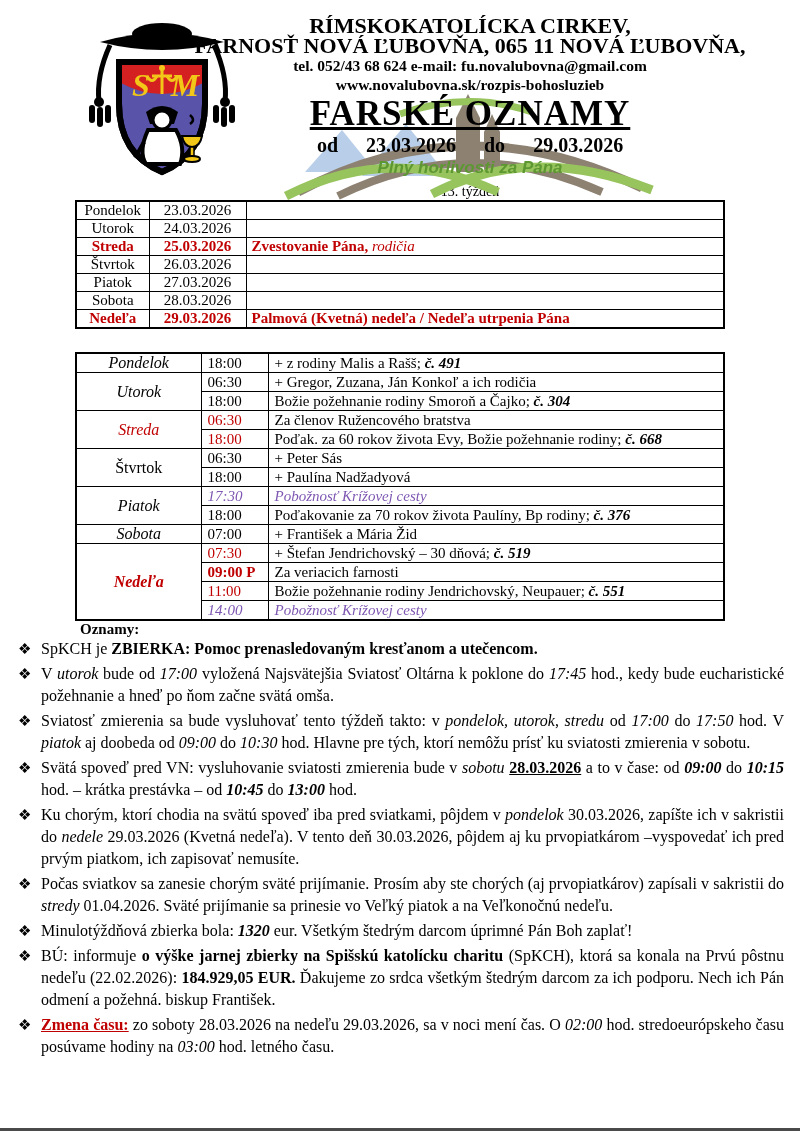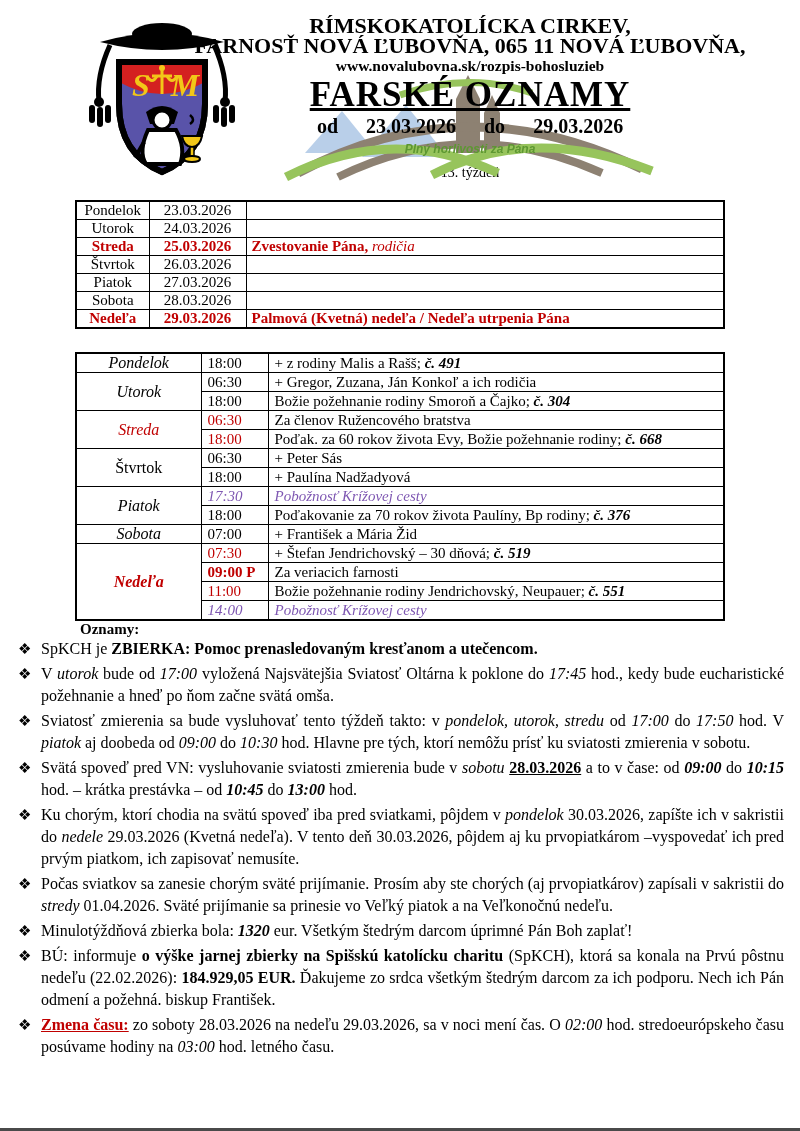--- a/index.html
+++ b/index.html
@@ -11,21 +11,21 @@
   .header-text{position:absolute;left:150px;top:16px;width:640px;text-align:center;}
   .org1,.org2{font-weight:bold;font-size:22px;line-height:20px;}
   .contact,.web{font-weight:bold;font-size:15.5px;line-height:19px;}
   .title-wrap{position:relative;margin-top:2px;}
   .watermark{position:absolute;left:50%;top:-12px;transform:translateX(-50%);
              width:380px;height:130px;z-index:0;pointer-events:none;}
   .main-title{position:relative;z-index:1;font-size:35px;font-weight:bold;line-height:36px;letter-spacing:1px;text-decoration:underline;}
   .period{position:relative;z-index:1;font-size:20px;font-weight:bold;line-height:24px;margin-top:1px;}
   .period span{margin:0 14px;}
   .motto{position:relative;z-index:1;font-family:"Liberation Sans",sans-serif;
-         font-weight:bold;font-style:italic;font-size:12px;line-height:22px;color:var(--green);}
+         font-weight:bold;font-style:italic;font-size:17px;line-height:22px;color:var(--green);}
   .week{margin-top:5px;font-size:14px;}
 
   
   table{border-collapse:collapse;table-layout:fixed;}
   .t1{position:absolute;left:75px;top:200px;width:650px;border:2px solid #000;}
   .t1 td{border:1px solid #000;height:17px;font-size:15px;line-height:17px;padding:0 5px;overflow:hidden;white-space:nowrap;}
   .t1 td.c{text-align:center;}
   .t2{position:absolute;left:75px;top:352px;width:650px;border:2px solid #000;}
   .t2 td{border:1px solid #000;height:18px;font-size:15px;line-height:18px;padding:0 6px;overflow:hidden;white-space:nowrap;}
   .t2 td.day{text-align:center;font-size:16px;}
@@ -88,20 +88,21 @@
       <path d="M96,124 h20 q-2,11 -10,11 q-8,0 -10,-11 Z" fill="#f2c718" stroke="#000" stroke-width="2"></path>
       <rect x="104" y="135" width="4" height="9" fill="#f2c718" stroke="#000" stroke-width="1.5"></rect>
       <ellipse cx="106" cy="147" rx="8" ry="3" fill="#f2c718" stroke="#000" stroke-width="2"></ellipse>
       <path d="M104,112 q6,-4 0,-9" fill="none" stroke="#000" stroke-width="2.5"></path>
     </svg>
   </div>
 
   <div class="header-text">
     <div class="org1">RÍMSKOKATOLÍCKA CIRKEV,</div>
     <div class="org2">FARNOSŤ NOVÁ ĽUBOVŇA, 065 11 NOVÁ ĽUBOVŇA,</div>
+    <div class="contact">tel. 052/43 68 624 e-mail: fu.novalubovna@gmail.com</div>
     <div class="web">www.novalubovna.sk/rozpis-bohosluzieb</div>
 
     <div class="title-wrap">
       <div class="watermark">
         <svg viewBox="0 0 380 130" width="380" height="130">
           <path d="M25,88 L62,46 L96,88 Z" fill="#b9cfe9"></path>
           <path d="M82,92 L126,40 L168,92 Z" fill="#b9cfe9"></path>
           <rect x="176" y="34" width="24" height="54" fill="#8d8172"></rect>
           <path d="M176,34 L188,10 L200,34 Z" fill="#8d8172"></path>
           <rect x="204" y="48" width="16" height="40" fill="#8d8172"></rect>

